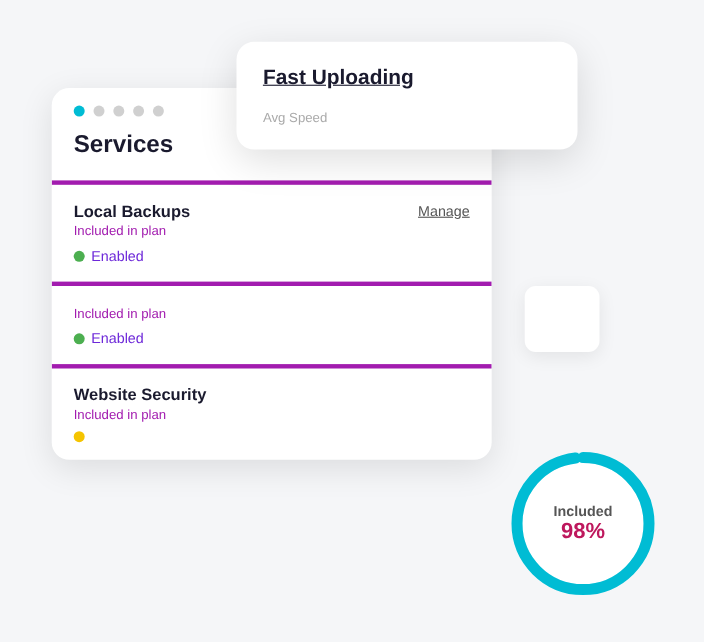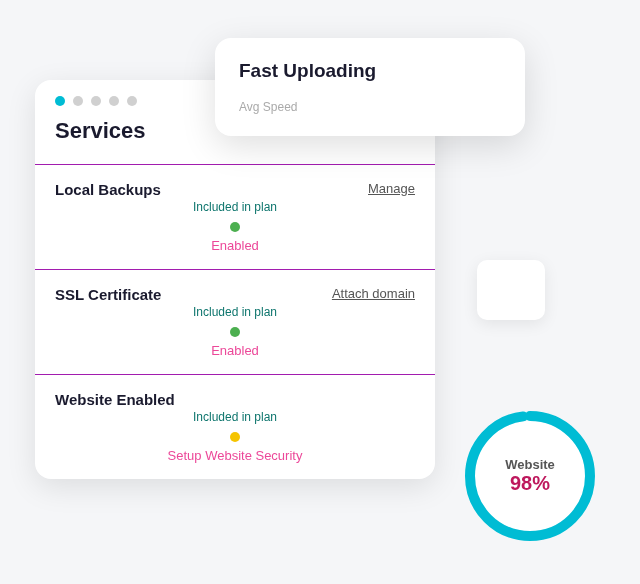--- a/index.html
+++ b/index.html
@@ -10,21 +10,21 @@
       background: #f5f6f8;
       font-family: -apple-system, BlinkMacSystemFont, 'Segoe UI', sans-serif;
       overflow: hidden;
       position: relative;
     }
 
     
     .services-card {
       position: absolute;
       top: 80px;
-      left: 35px;
+      left: 47px;
       width: 400px;
       background: #fff;
       border-radius: 16px;
       box-shadow: 0 8px 30px rgba(0,0,0,0.10);
       padding: 0;
       overflow: hidden;
     }
 
     .card-top-bar {
       display: flex;
@@ -43,21 +43,21 @@
 
     .services-title {
       font-size: 22px;
       font-weight: 700;
       color: #1a1a2e;
       padding: 0 20px 20px;
     }
 
     .service-item {
       padding: 16px 20px;
-      border-top: 1px solid #a21caf;
+      border-top: 4px solid #a21caf;
     }
 
     .service-header {
       display: flex;
       justify-content: space-between;
       align-items: flex-start;
     }
 
     .service-name {
       font-size: 15px;
@@ -68,33 +68,31 @@
     .service-action {
       font-size: 13px;
       color: #555;
       text-decoration: underline;
       cursor: pointer;
       text-align: right;
     }
 
     .service-plan {
       font-size: 12px;
-      color: #0f766e;
+      color: #a21caf;
       margin-top: 2px;
       margin-bottom: 8px;
-      text-align: center;
     }
 
     .service-status {
       display: flex;
       align-items: center;
       gap: 6px;
       font-size: 13px;
-      color: #ec4899;
-      flex-direction: column;
+      color: #6d28d9;
     }
 
     .status-dot {
       width: 10px;
       height: 10px;
       border-radius: 50%;
     }
     .status-dot-green { background: #4caf50; }
     .status-dot-yellow { background: #f5c400; }
 
@@ -111,20 +109,21 @@
       display: flex;
       align-items: center;
       justify-content: space-between;
       z-index: 10;
     }
 
     .upload-title {
       font-size: 19px;
       font-weight: 700;
       color: #1a1a2e;
+      text-decoration: underline;
     }
 
     .upload-subtitle {
       font-size: 12px;
       color: #aaa;
       margin-top: 18px;
     }
 
     
     .progress-ring-container {
@@ -224,48 +223,43 @@
       <span class="service-action">Manage</span>
     </div>
     <div class="service-plan">Included in plan</div>
     <div class="service-status">
       <div class="status-dot status-dot-green"></div>
       <span>Enabled</span>
     </div>
   </div>
 
   <div class="service-item">
-    <div class="service-header">
-      <span class="service-name">SSL Certificate</span>
-      <span class="service-action">Attach domain</span>
-    </div>
     <div class="service-plan">Included in plan</div>
     <div class="service-status">
       <div class="status-dot status-dot-green"></div>
       <span>Enabled</span>
     </div>
   </div>
 
   <div class="service-item">
     <div class="service-header">
-      <span class="service-name">Website Enabled</span>
+      <span class="service-name">Website Security</span>
     </div>
     <div class="service-plan">Included in plan</div>
     <div class="service-status">
       <div class="status-dot status-dot-yellow"></div>
-      <span>Setup Website Security</span>
     </div>
   </div>
 </div>
 
 <div class="deco-box"></div>
 
 <div class="updating-ring-container">
   <svg width="140" height="140" viewBox="0 0 140 140">
     <circle cx="70" cy="70" r="60" fill="white" stroke="none"></circle>
     <circle cx="70" cy="70" r="60" fill="none" stroke="#e0f7f9" stroke-width="10"></circle>
     <circle cx="70" cy="70" r="60" fill="none" stroke="#00bcd4" stroke-width="10" stroke-dasharray="376.99" stroke-dashoffset="7.54" stroke-linecap="round"></circle>
   </svg>
   <div class="updating-label">
-    <span class="updating-text">Website</span>
+    <span class="updating-text">Included</span>
     <span class="updating-percent">98%</span>
   </div>
 </div>
 
 </body></html>

